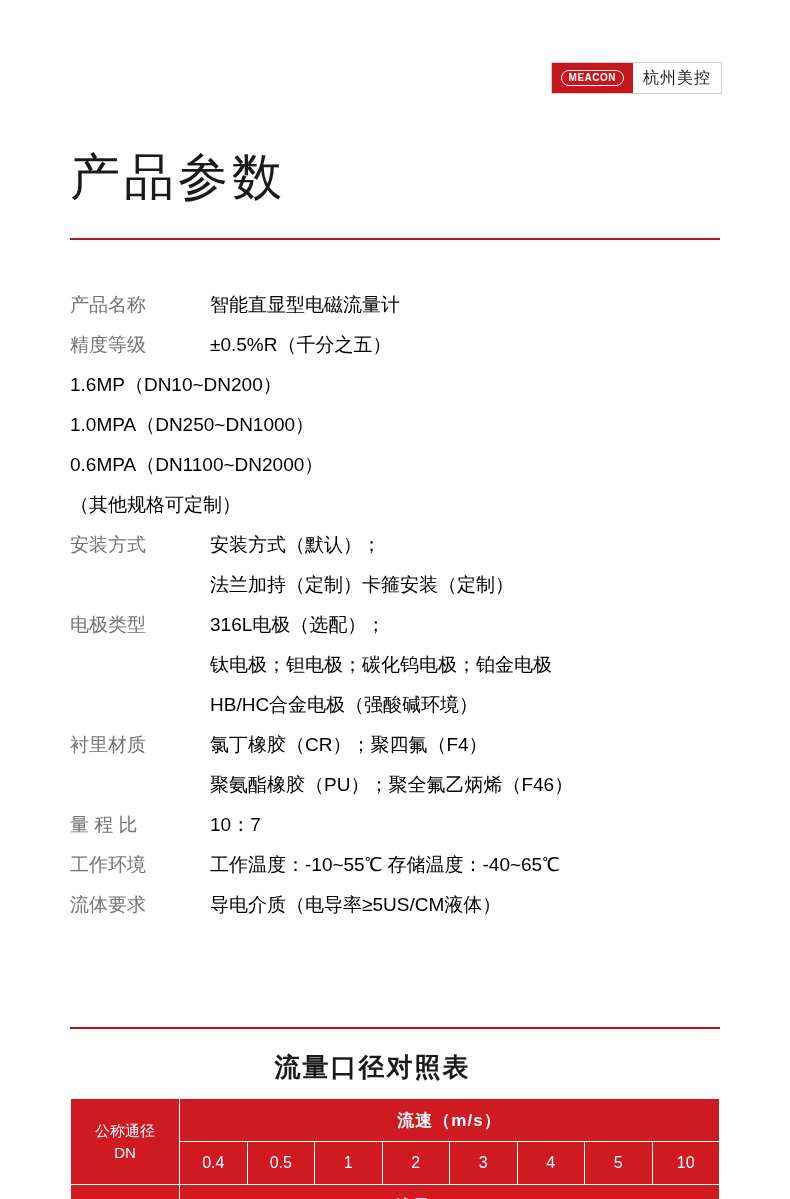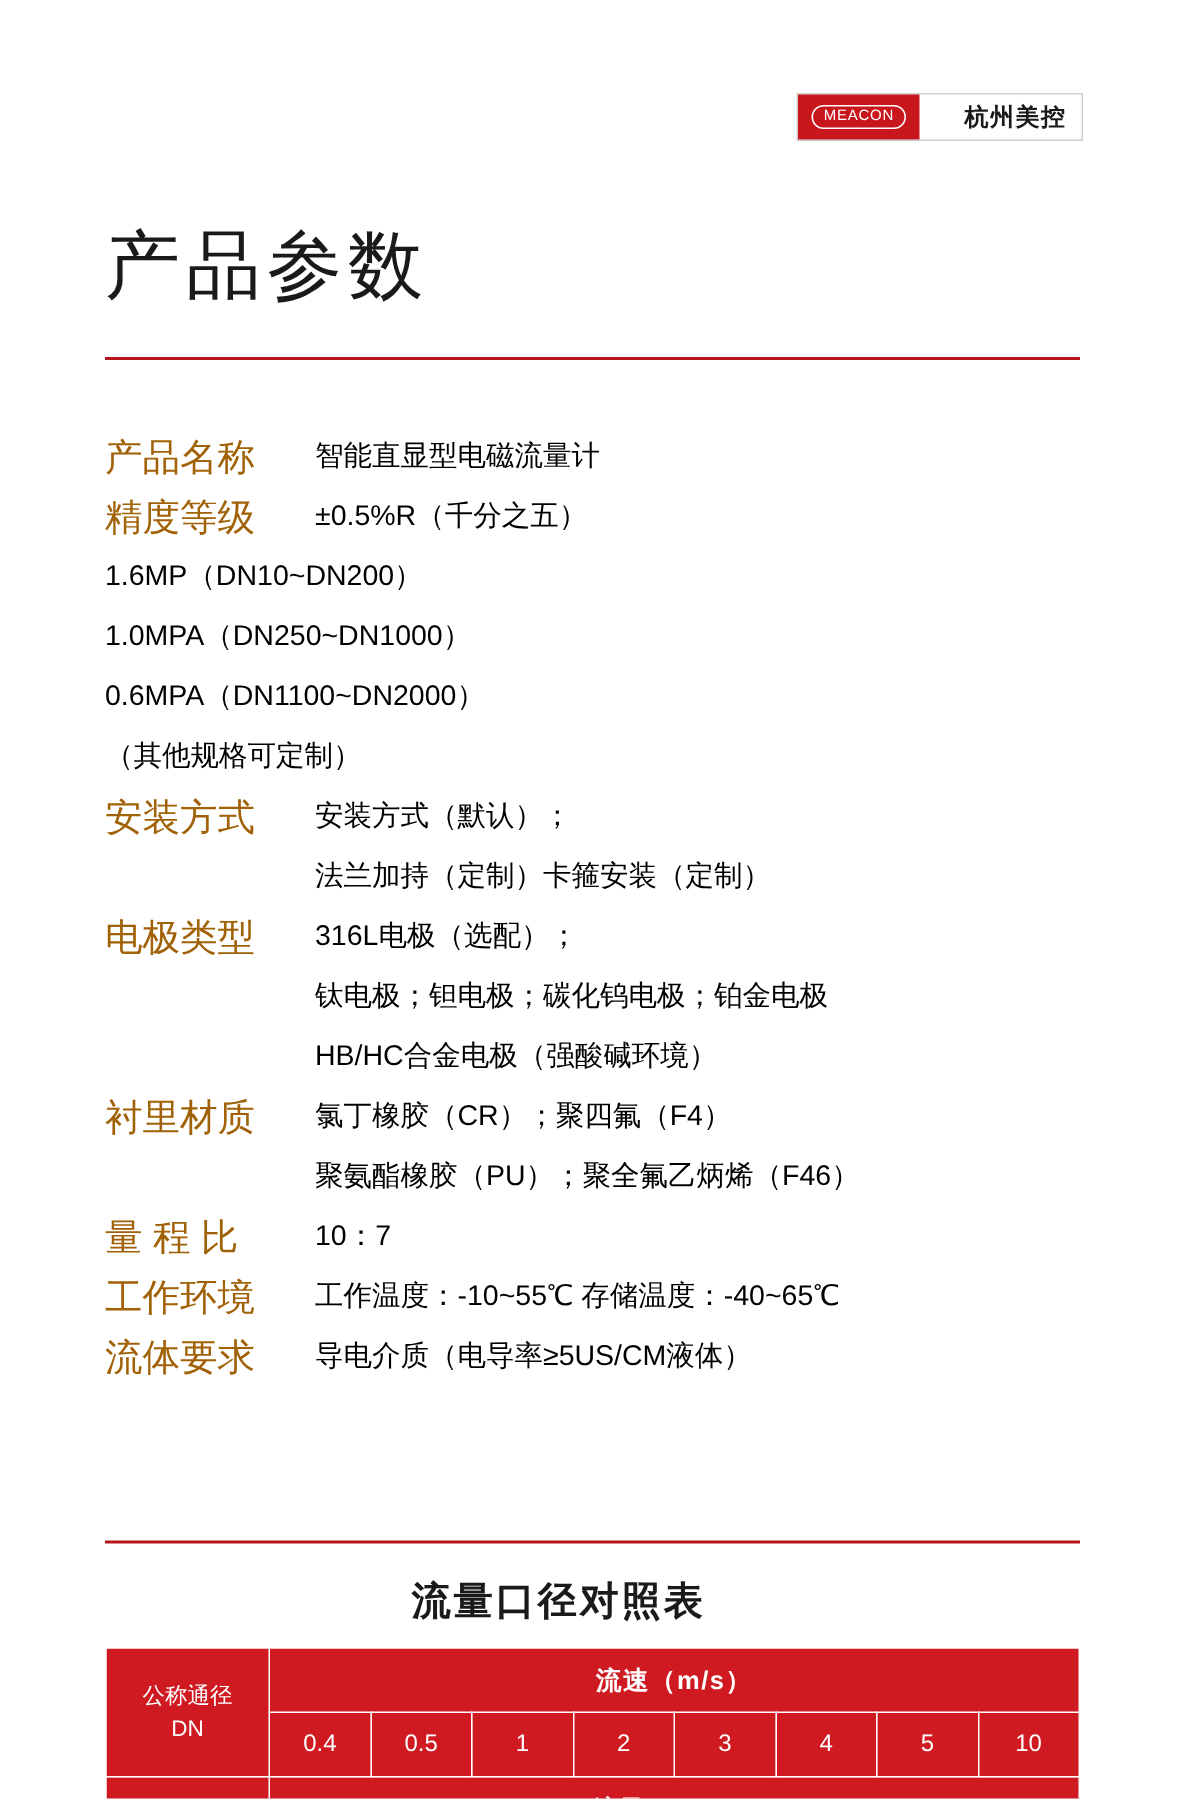--- a/index.html
+++ b/index.html
@@ -29,39 +29,38 @@
   }
   .logo-mark {
     background: #c8161d;
     color: #ffffff;
     display: flex;
     align-items: center;
     justify-content: center;
     padding: 0 9px;
     font-size: 12px;
     letter-spacing: 0.5px;
-    font-weight: normal;
+    font-weight: bold;
     font-family: "Liberation Sans", sans-serif;
   }
   .logo-mark .mark-inner {
     border: 1px solid #ffffff;
     border-radius: 9px;
     padding: 1px 7px;
     font-size: 10px;
     line-height: 12px;
   }
   .logo-text {
     display: flex;
     align-items: center;
     padding: 0 10px;
     font-size: 16px;
     color: #1a1a1a;
     letter-spacing: 1px;
-    font-weight: bold;
-    margin-left: 20px;
+    font-weight: normal;
   }
 
   
   .page-title {
     position: absolute;
     left: 70px;
     top: 142px;
     font-size: 50px;
     line-height: 70px;
     letter-spacing: 4px;
@@ -86,23 +85,23 @@
     width: 655px;
   }
   .spec-row {
     display: flex;
     align-items: flex-start;
     min-height: 20px;
   }
   .spec-label {
     width: 140px;
     flex: 0 0 140px;
-    font-size: 25px;
+    font-size: 19px;
     line-height: 40px;
-    color: #a16207;
+    color: #737373;
     white-space: pre;
   }
   .spec-values {
     flex: 1 1 auto;
   }
   .spec-value {
     font-size: 19px;
     line-height: 40px;
     color: #000000;
     white-space: nowrap;

